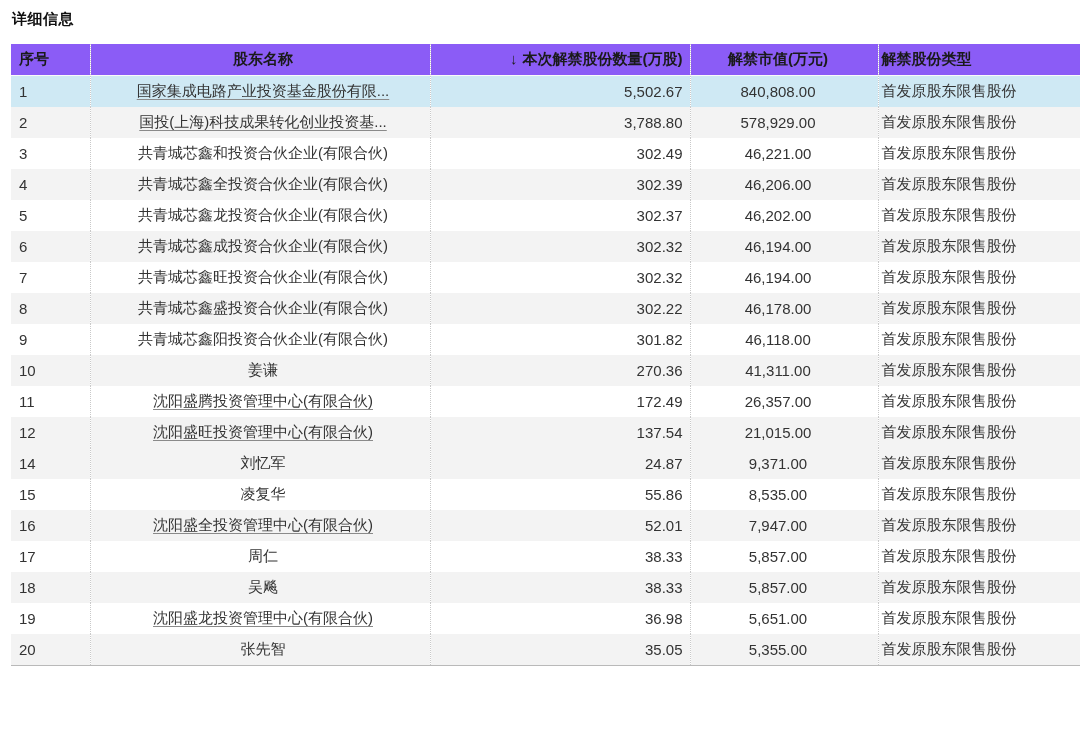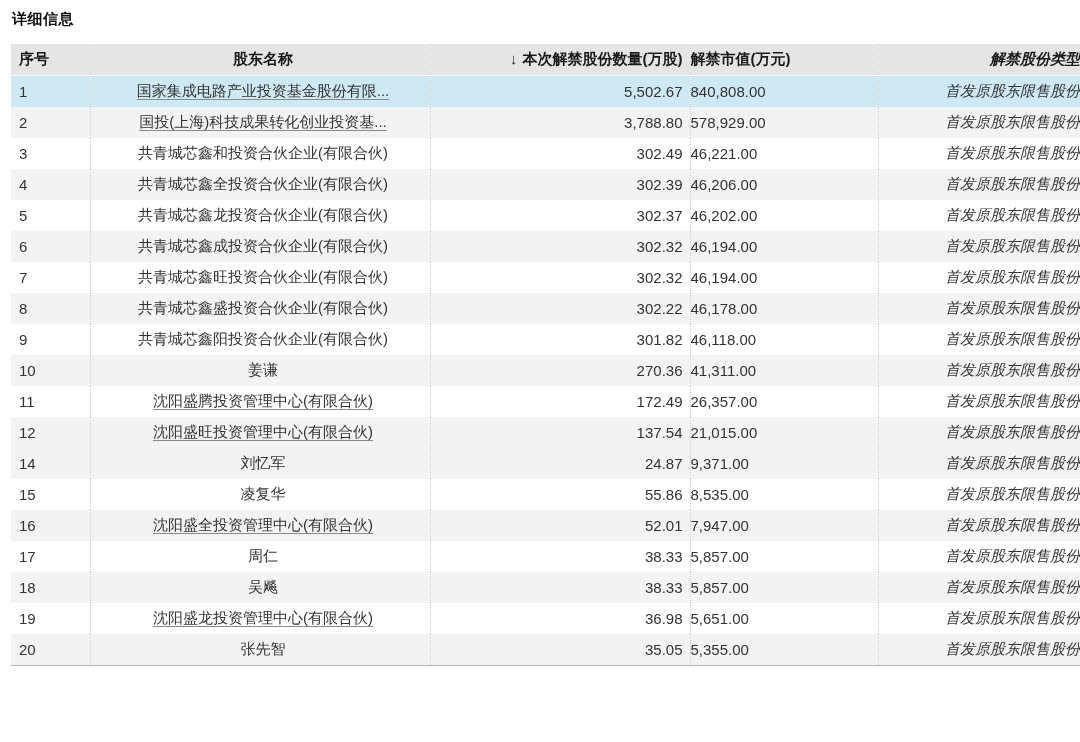--- a/index.html
+++ b/index.html
@@ -21,28 +21,28 @@
   col.c-name{width:340px;}
   col.c-qty{width:260px;}
   col.c-mkt{width:188px;}
   col.c-type{width:202px;}
   th,td{
     height:31px;padding:0;overflow:hidden;white-space:nowrap;
     border-right:1px dotted #c9c9c9;font-weight:normal;
   }
   th:last-child,td:last-child{border-right:none;}
   thead th{
-    background:#e5e5e5;font-weight:bold;color:#1a1a1a;
+    background:#8b5cf6;font-weight:bold;color:#1a1a1a;
     border-bottom:1px solid #fafafa;
   }
   .col-seq{padding-left:8px;text-align:left;}
   .col-name{padding-left:6px;text-align:center;}
   .col-qty{text-align:right;padding-right:7px;margin-top:15px;}
-  .col-mkt{text-align:left;padding-right:12px;}
-  .col-type{padding-left:3px;text-align:right;font-style:italic;}
+  .col-mkt{text-align:center;padding-right:12px;}
+  .col-type{padding-left:3px;text-align:left;}
   tr.stripe td{background:#f3f3f3;}
   tr.selected td{background:#cfe9f4;}
   .link{text-decoration:underline;text-decoration-color:#8a8a8a;text-underline-offset:3px;}
   .sort{font-weight:normal;margin-right:5px;color:#222;}
 </style>
 </head>
 <body>
 
 <div class="page">
   <div class="title">详细信息</div>

